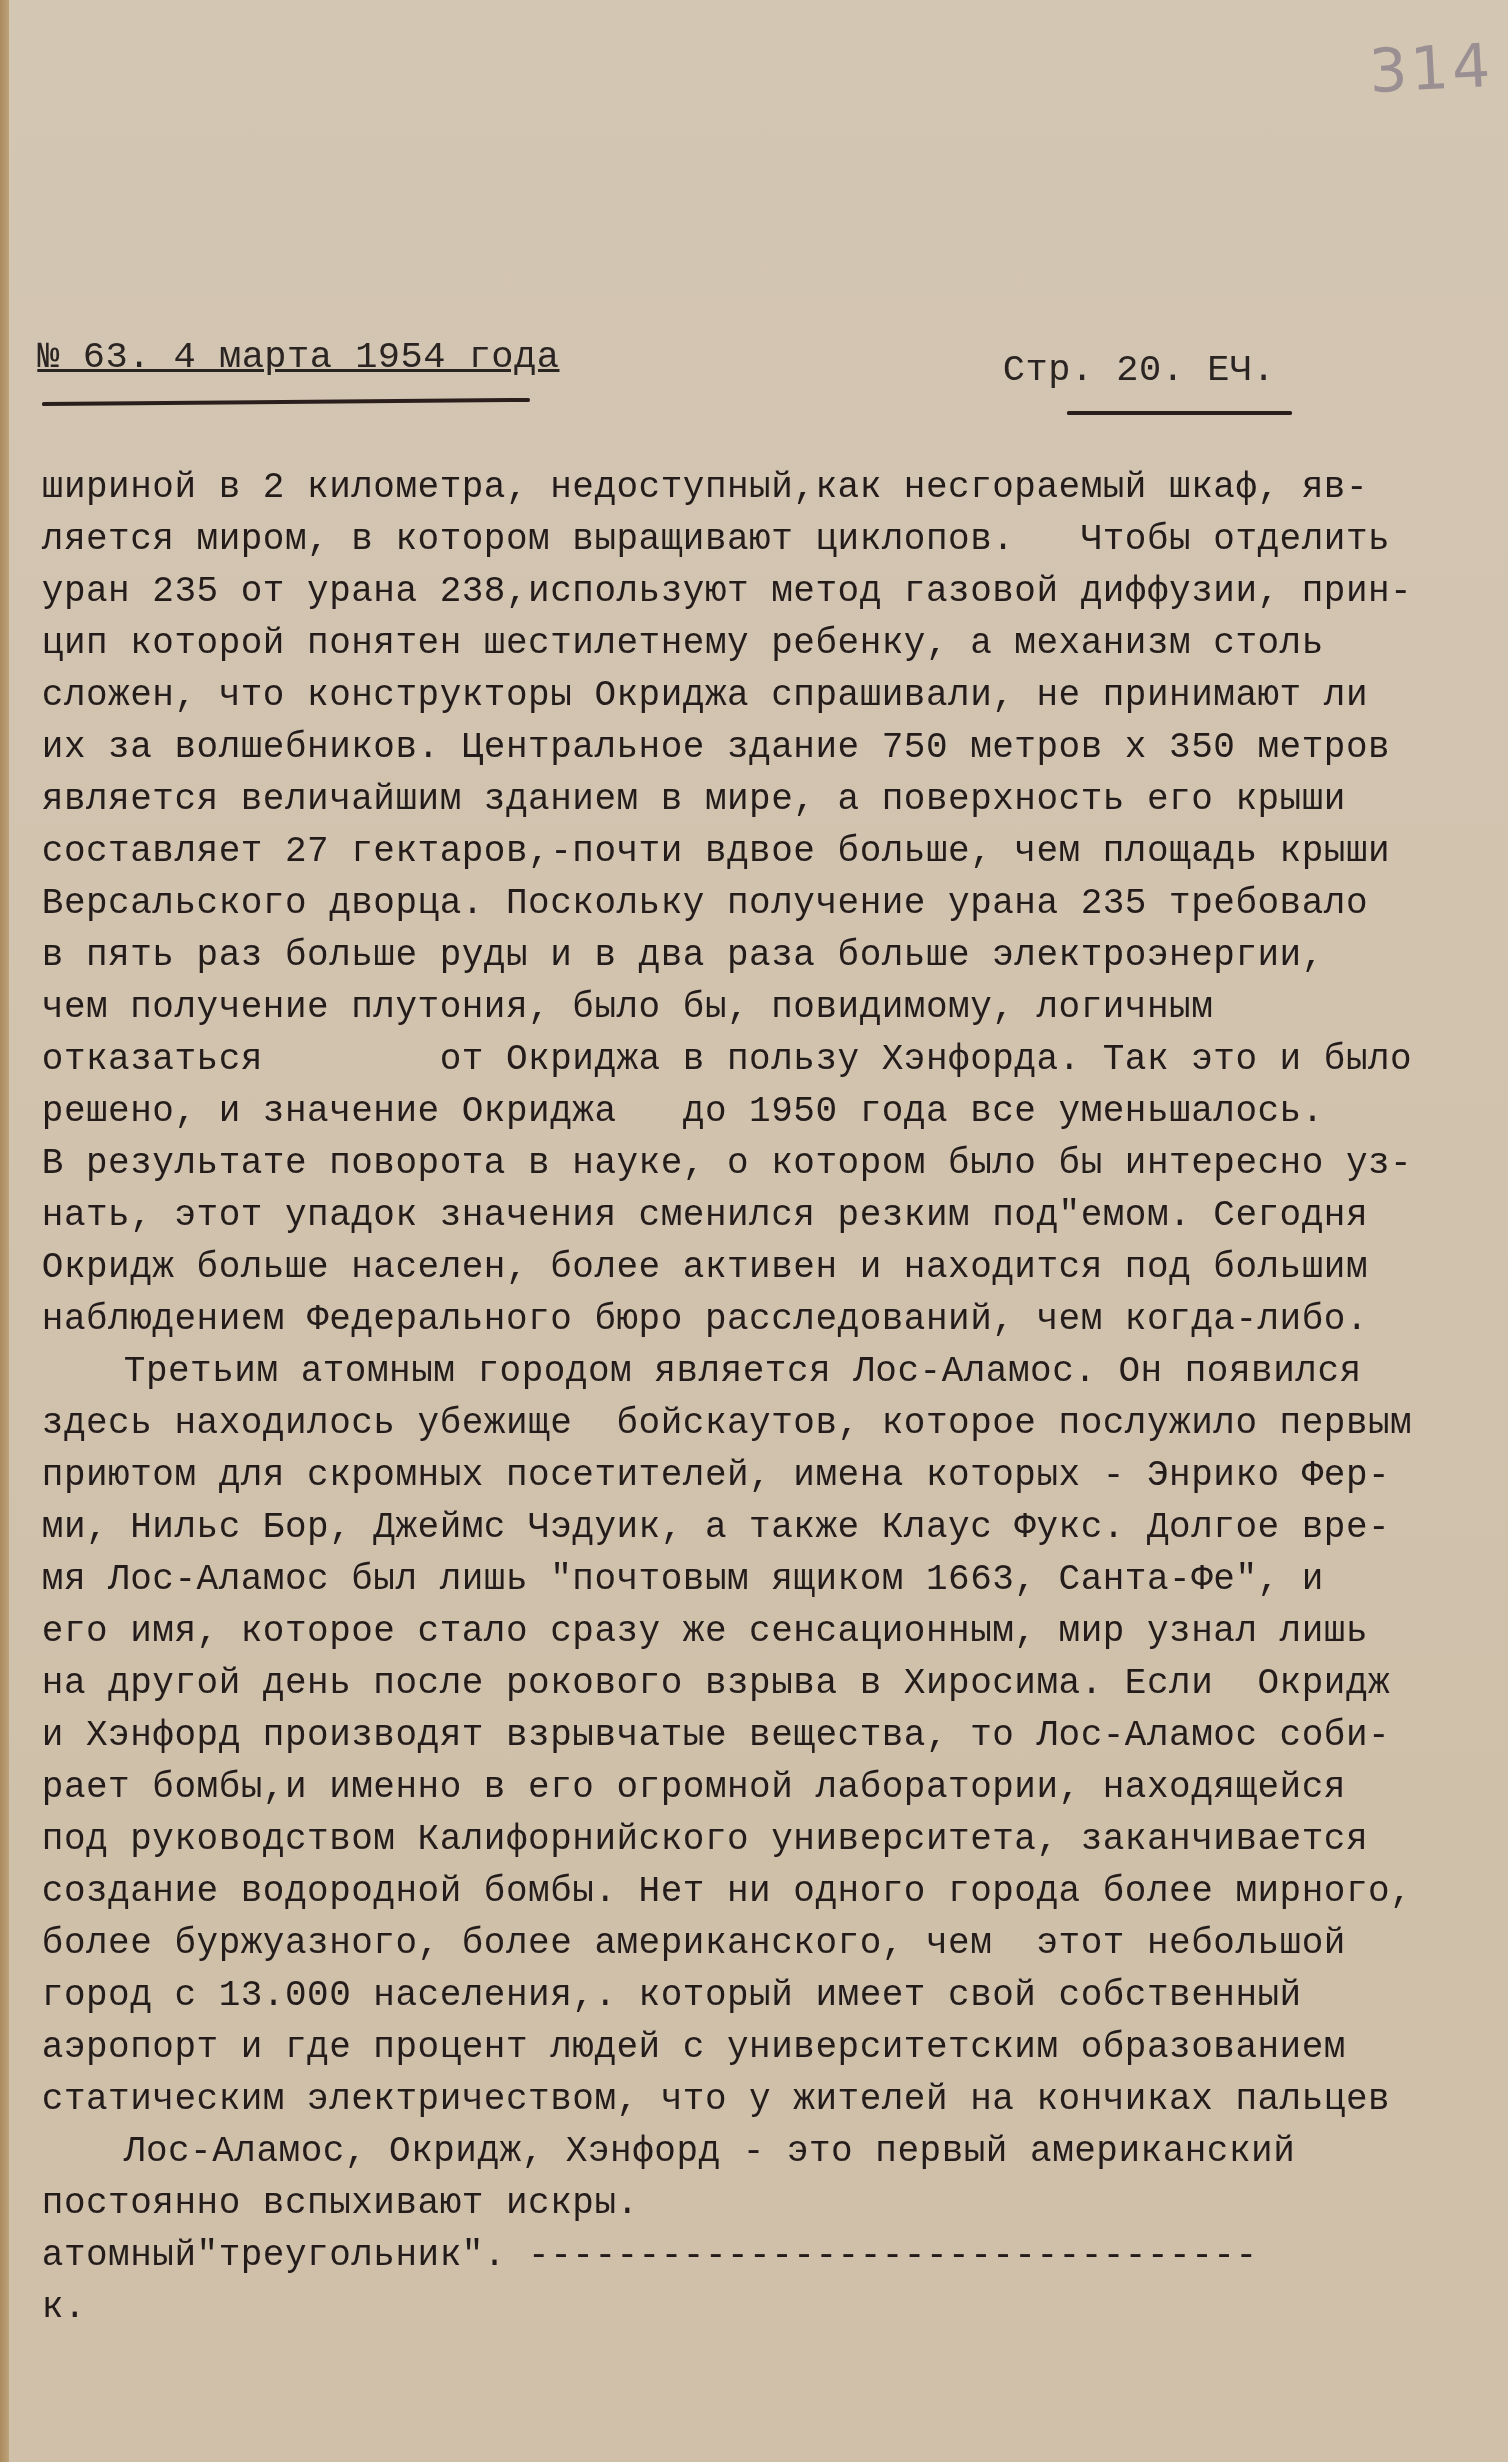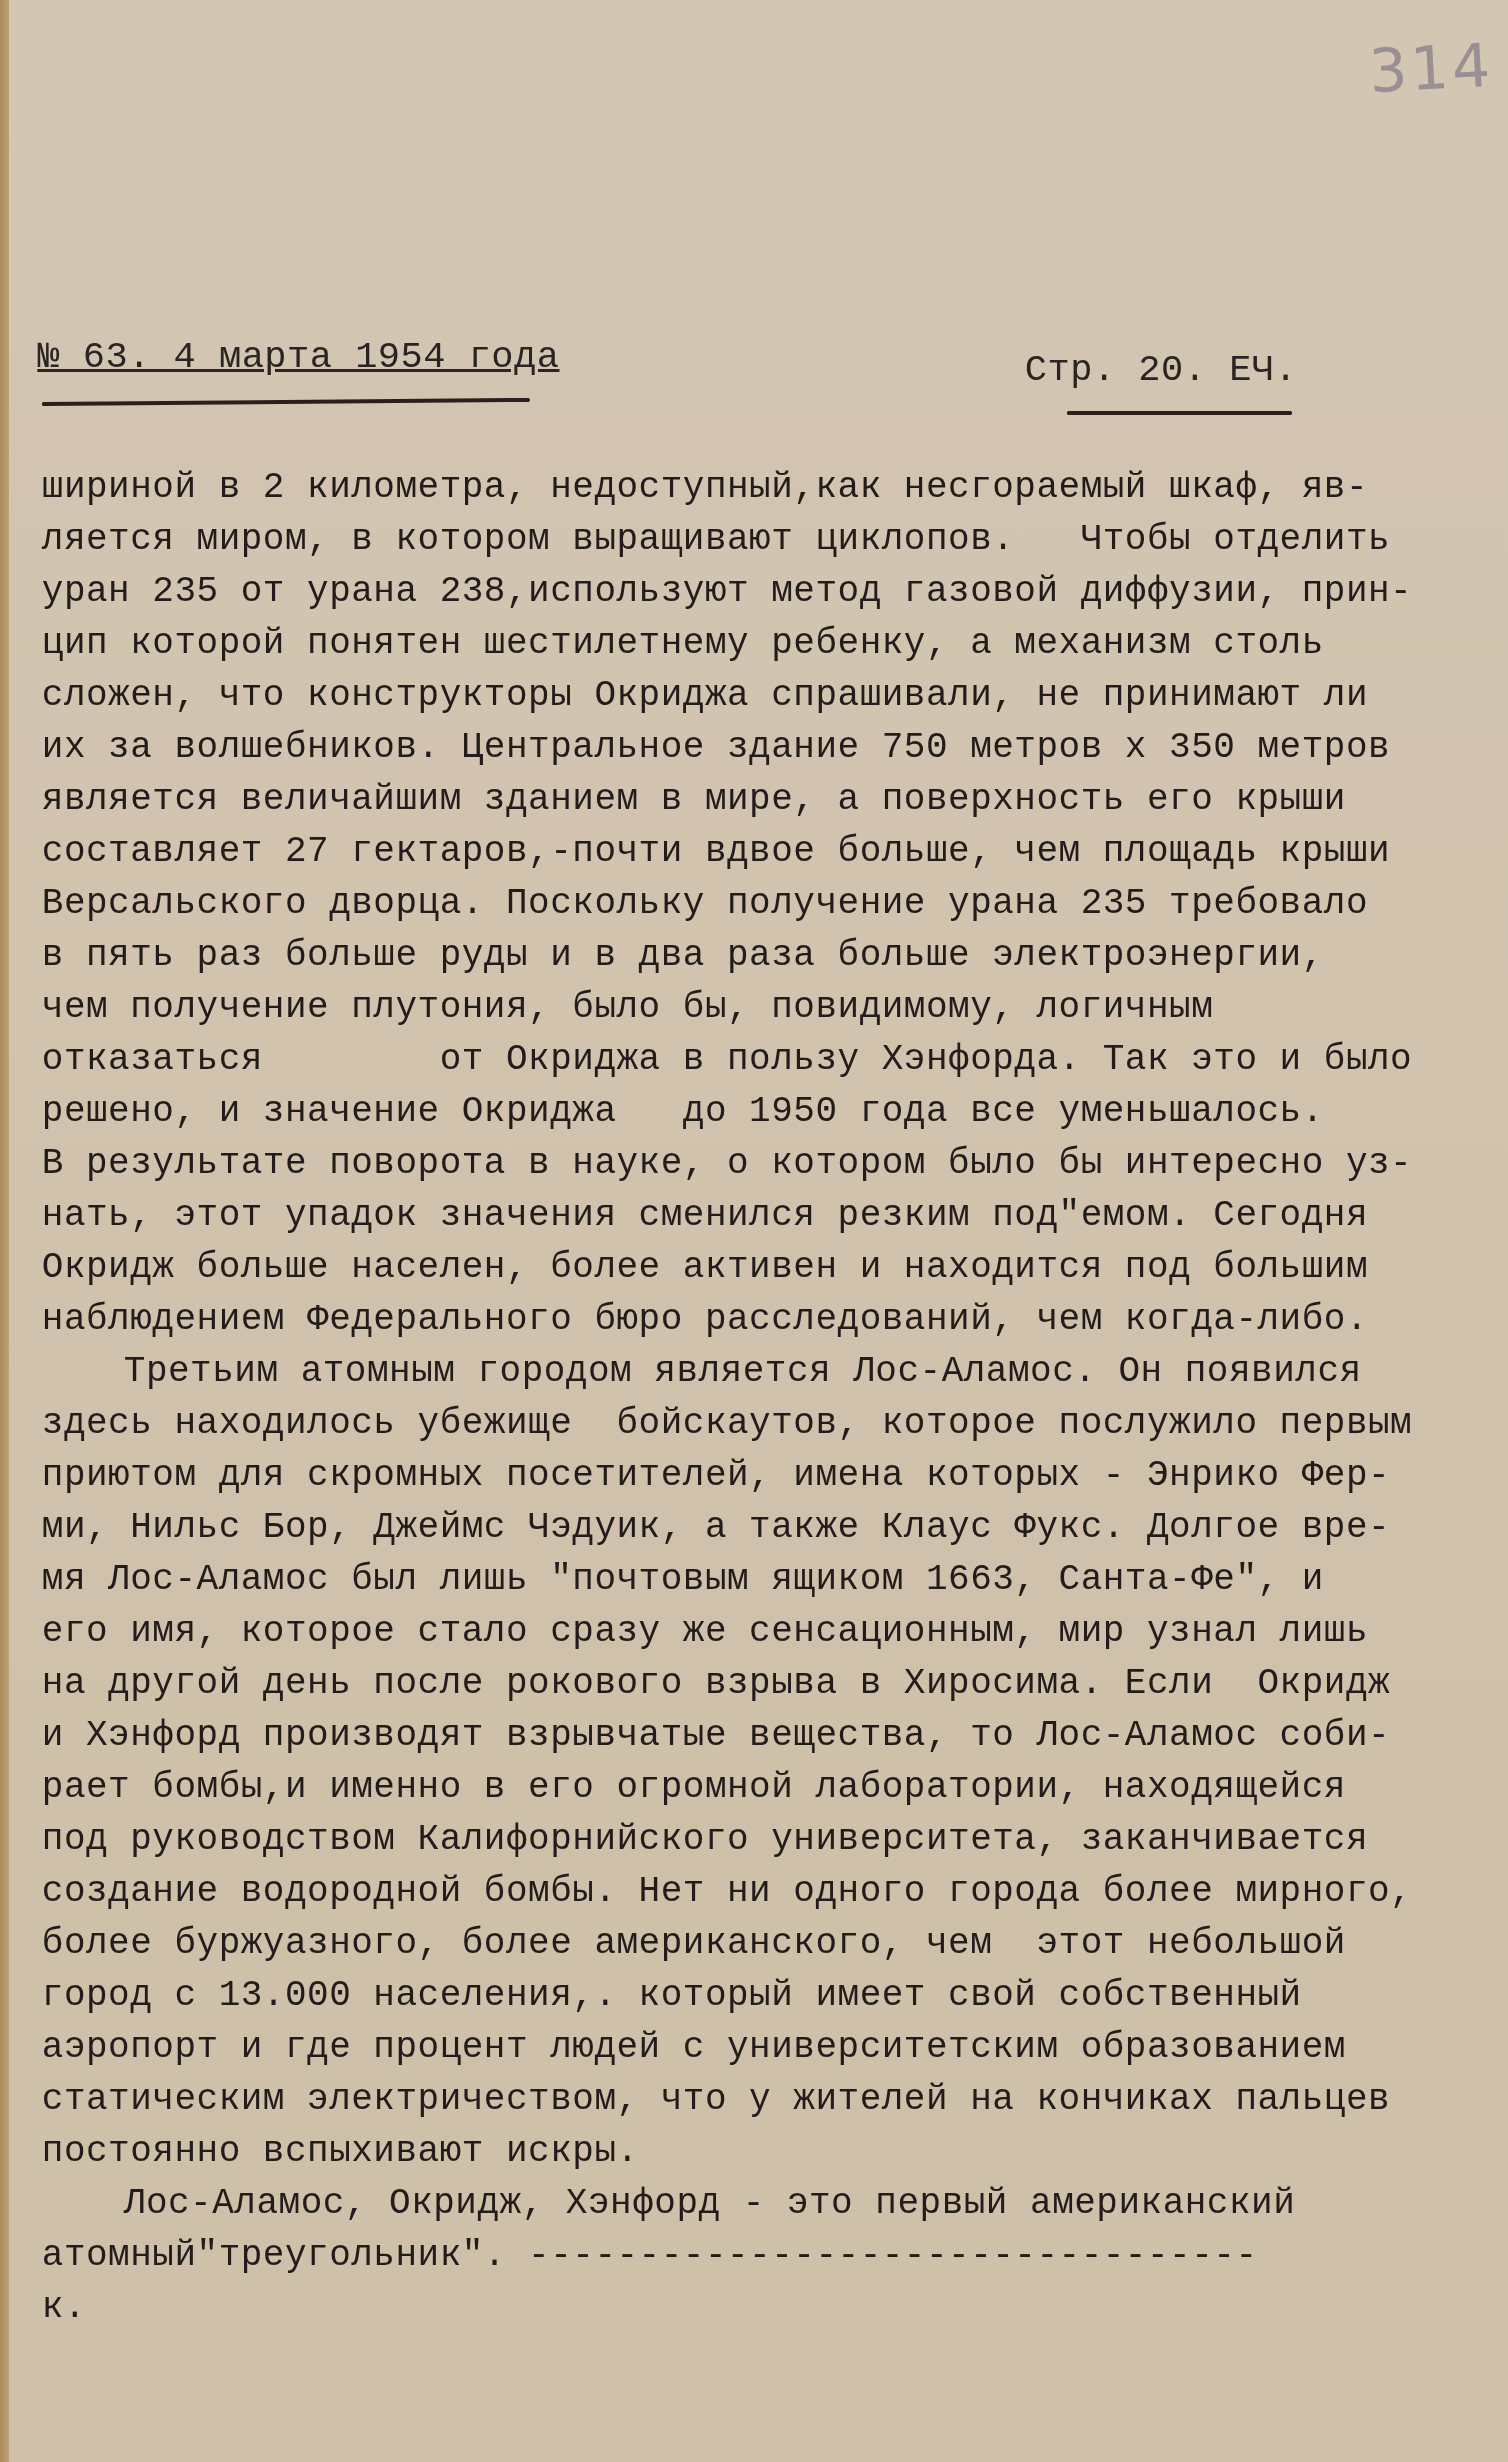--- a/index.html
+++ b/index.html
@@ -20,21 +20,21 @@
   .folio {
     position: absolute; left: 1360px; top: 33px;
     font-family: "DejaVu Sans", sans-serif; font-size: 60px; color: #9a8f92;
     letter-spacing: 3.3px; transform: rotate(-3deg);
   }
   .header-left {
     position: absolute; left: 28.5px; top: 336px;
     font-size: 37px; color: #2a2422; letter-spacing: 0.5px; text-decoration: underline;
   }
   .header-right {
-    position: absolute; left: 1016px; top: 349px;
+    position: absolute; left: 994px; top: 349px;
     font-size: 37px; color: #2a2422; letter-spacing: 0.5px;
   }
   .rule-left {
     position: absolute; left: 33px; top: 400px; width: 488px; height: 3.8px;
     background: #2b1f1e; border-radius: 1.6px; transform: rotate(-0.5deg);
   }
   .rule-right {
     position: absolute; left: 1058px; top: 411px; width: 225px; height: 3.8px;
     background: #2b1f1e; border-radius: 1.6px;
   }
@@ -85,19 +85,19 @@
       <div class="line">его имя, которое стало сразу же сенсационным, мир узнал лишь</div>
       <div class="line">на другой день после рокового взрыва в Хиросима. Если  Окридж</div>
       <div class="line">и Хэнфорд производят взрывчатые вещества, то Лос-Аламос соби-</div>
       <div class="line">рает бомбы,и именно в его огромной лаборатории, находящейся</div>
       <div class="line">под руководством Калифорнийского университета, заканчивается</div>
       <div class="line">создание водородной бомбы. Нет ни одного города более мирного,</div>
       <div class="line">более буржуазного, более американского, чем  этот небольшой</div>
       <div class="line">город с 13.000 населения,. который имеет свой собственный</div>
       <div class="line">аэропорт и где процент людей с университетским образованием</div>
       <div class="line">статическим электричеством, что у жителей на кончиках пальцев</div>
+      <div class="line indent">Лос-Аламос, Окридж, Хэнфорд - это первый американский</div>
       <div class="line">постоянно вспыхивают искры.</div>
-      <div class="line indent">Лос-Аламос, Окридж, Хэнфорд - это первый американский</div>
       <div class="line">атомный"треугольник". ---------------------------------</div>
       <div class="line">к.</div>
     </div>
 </div>
 
 
 </body></html>

